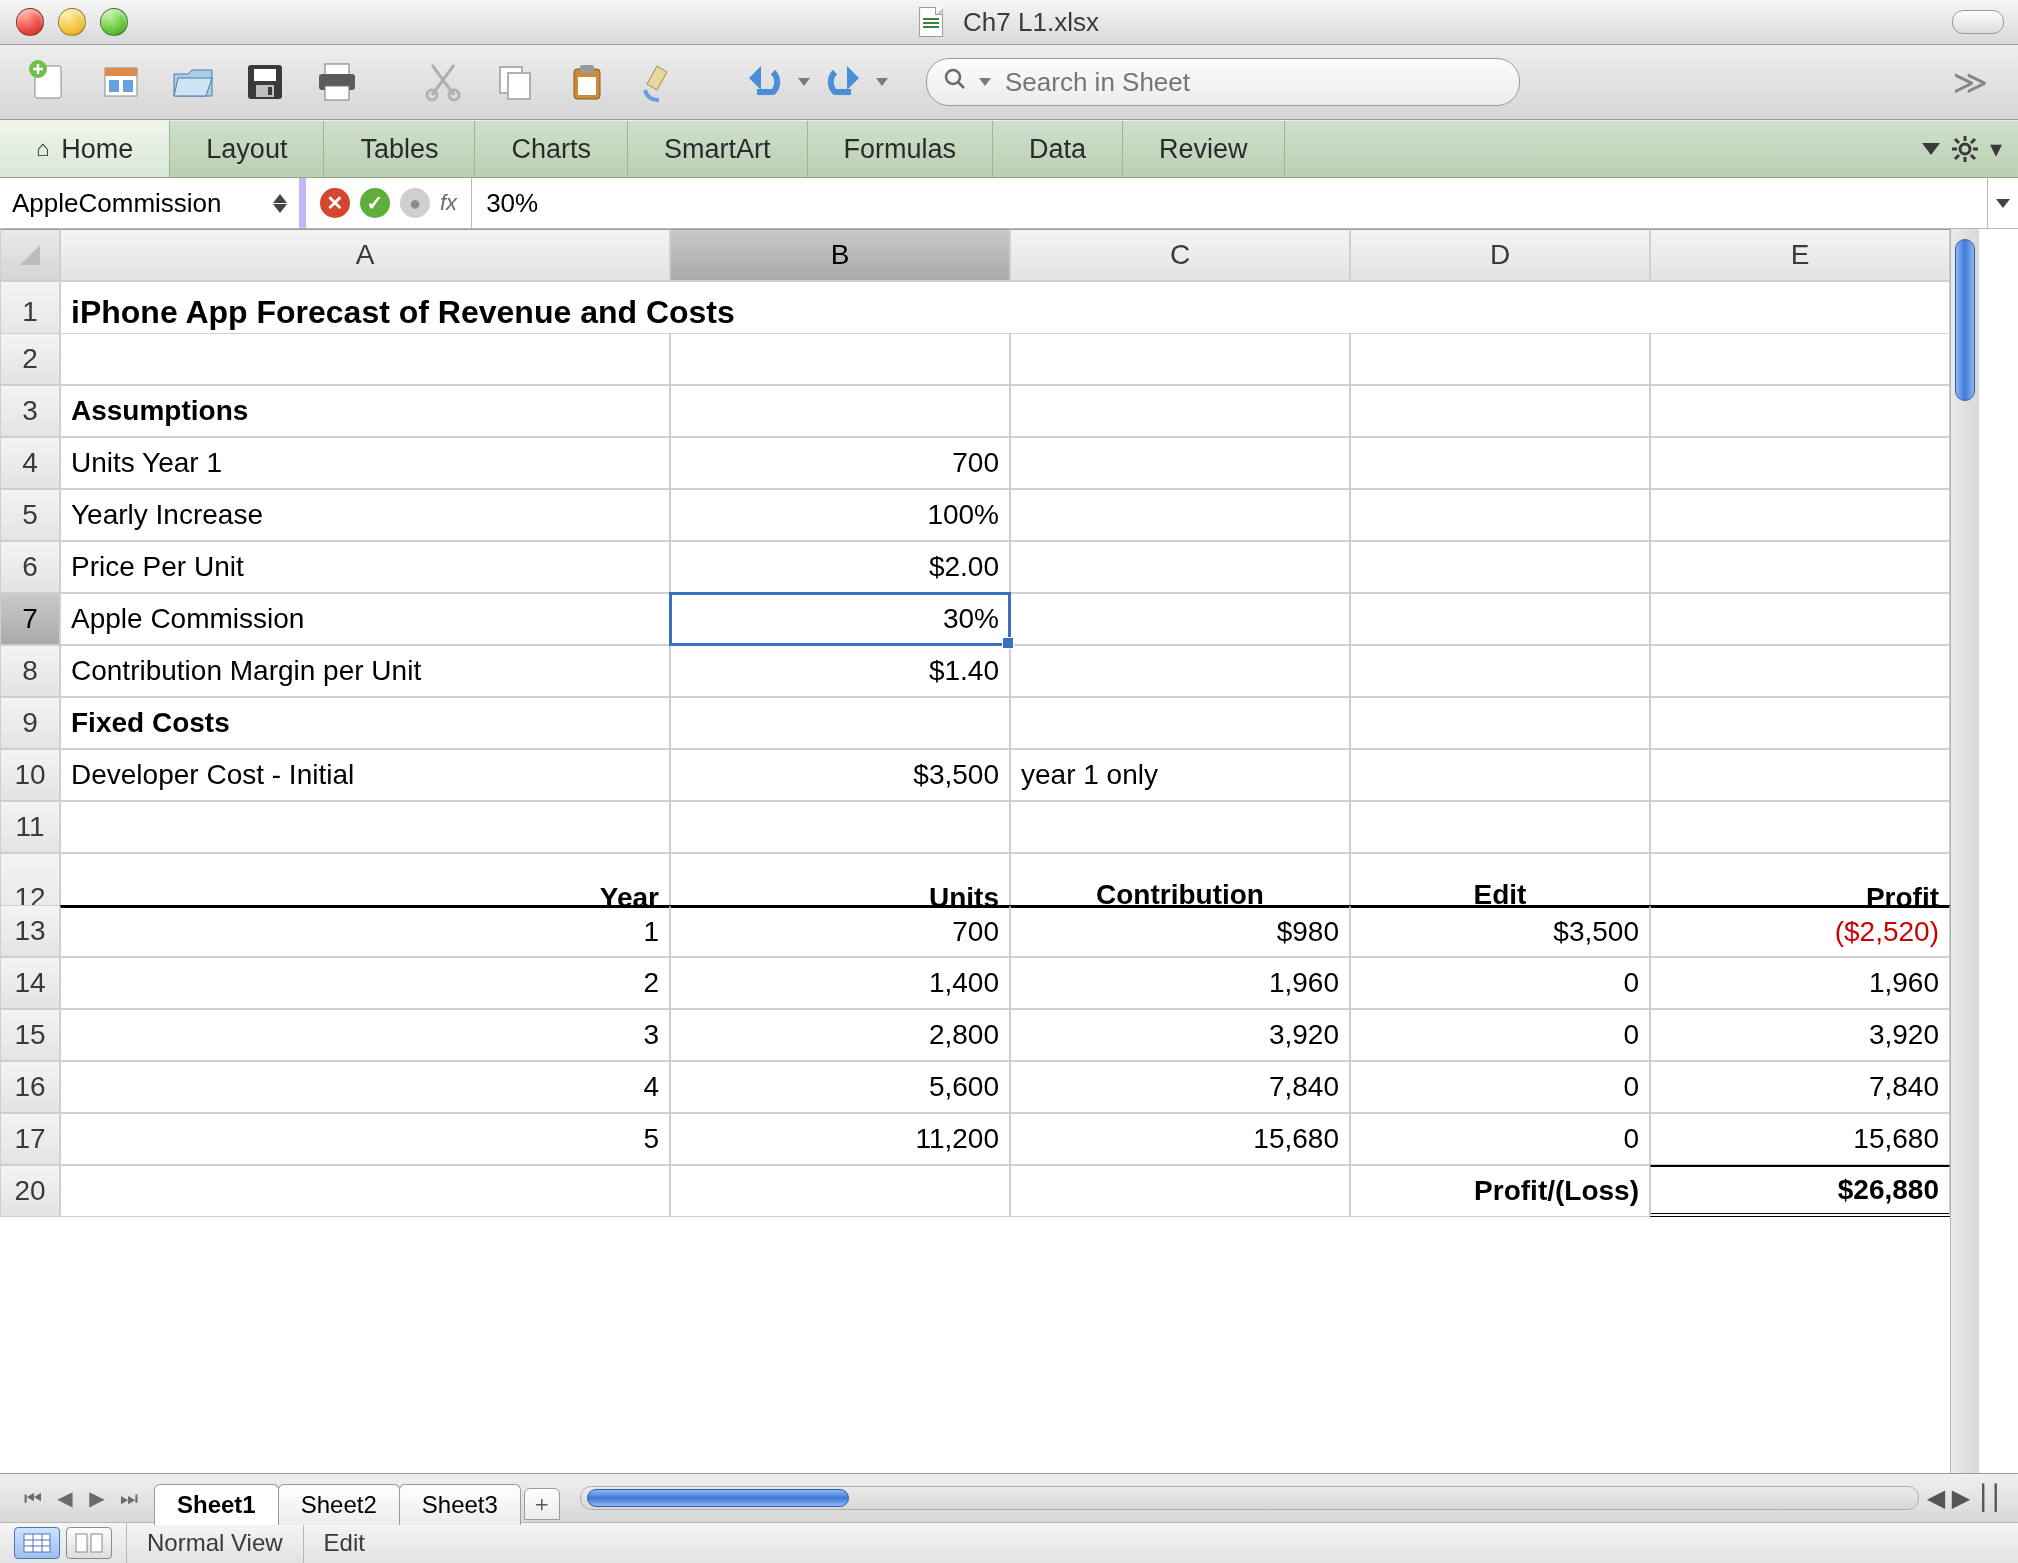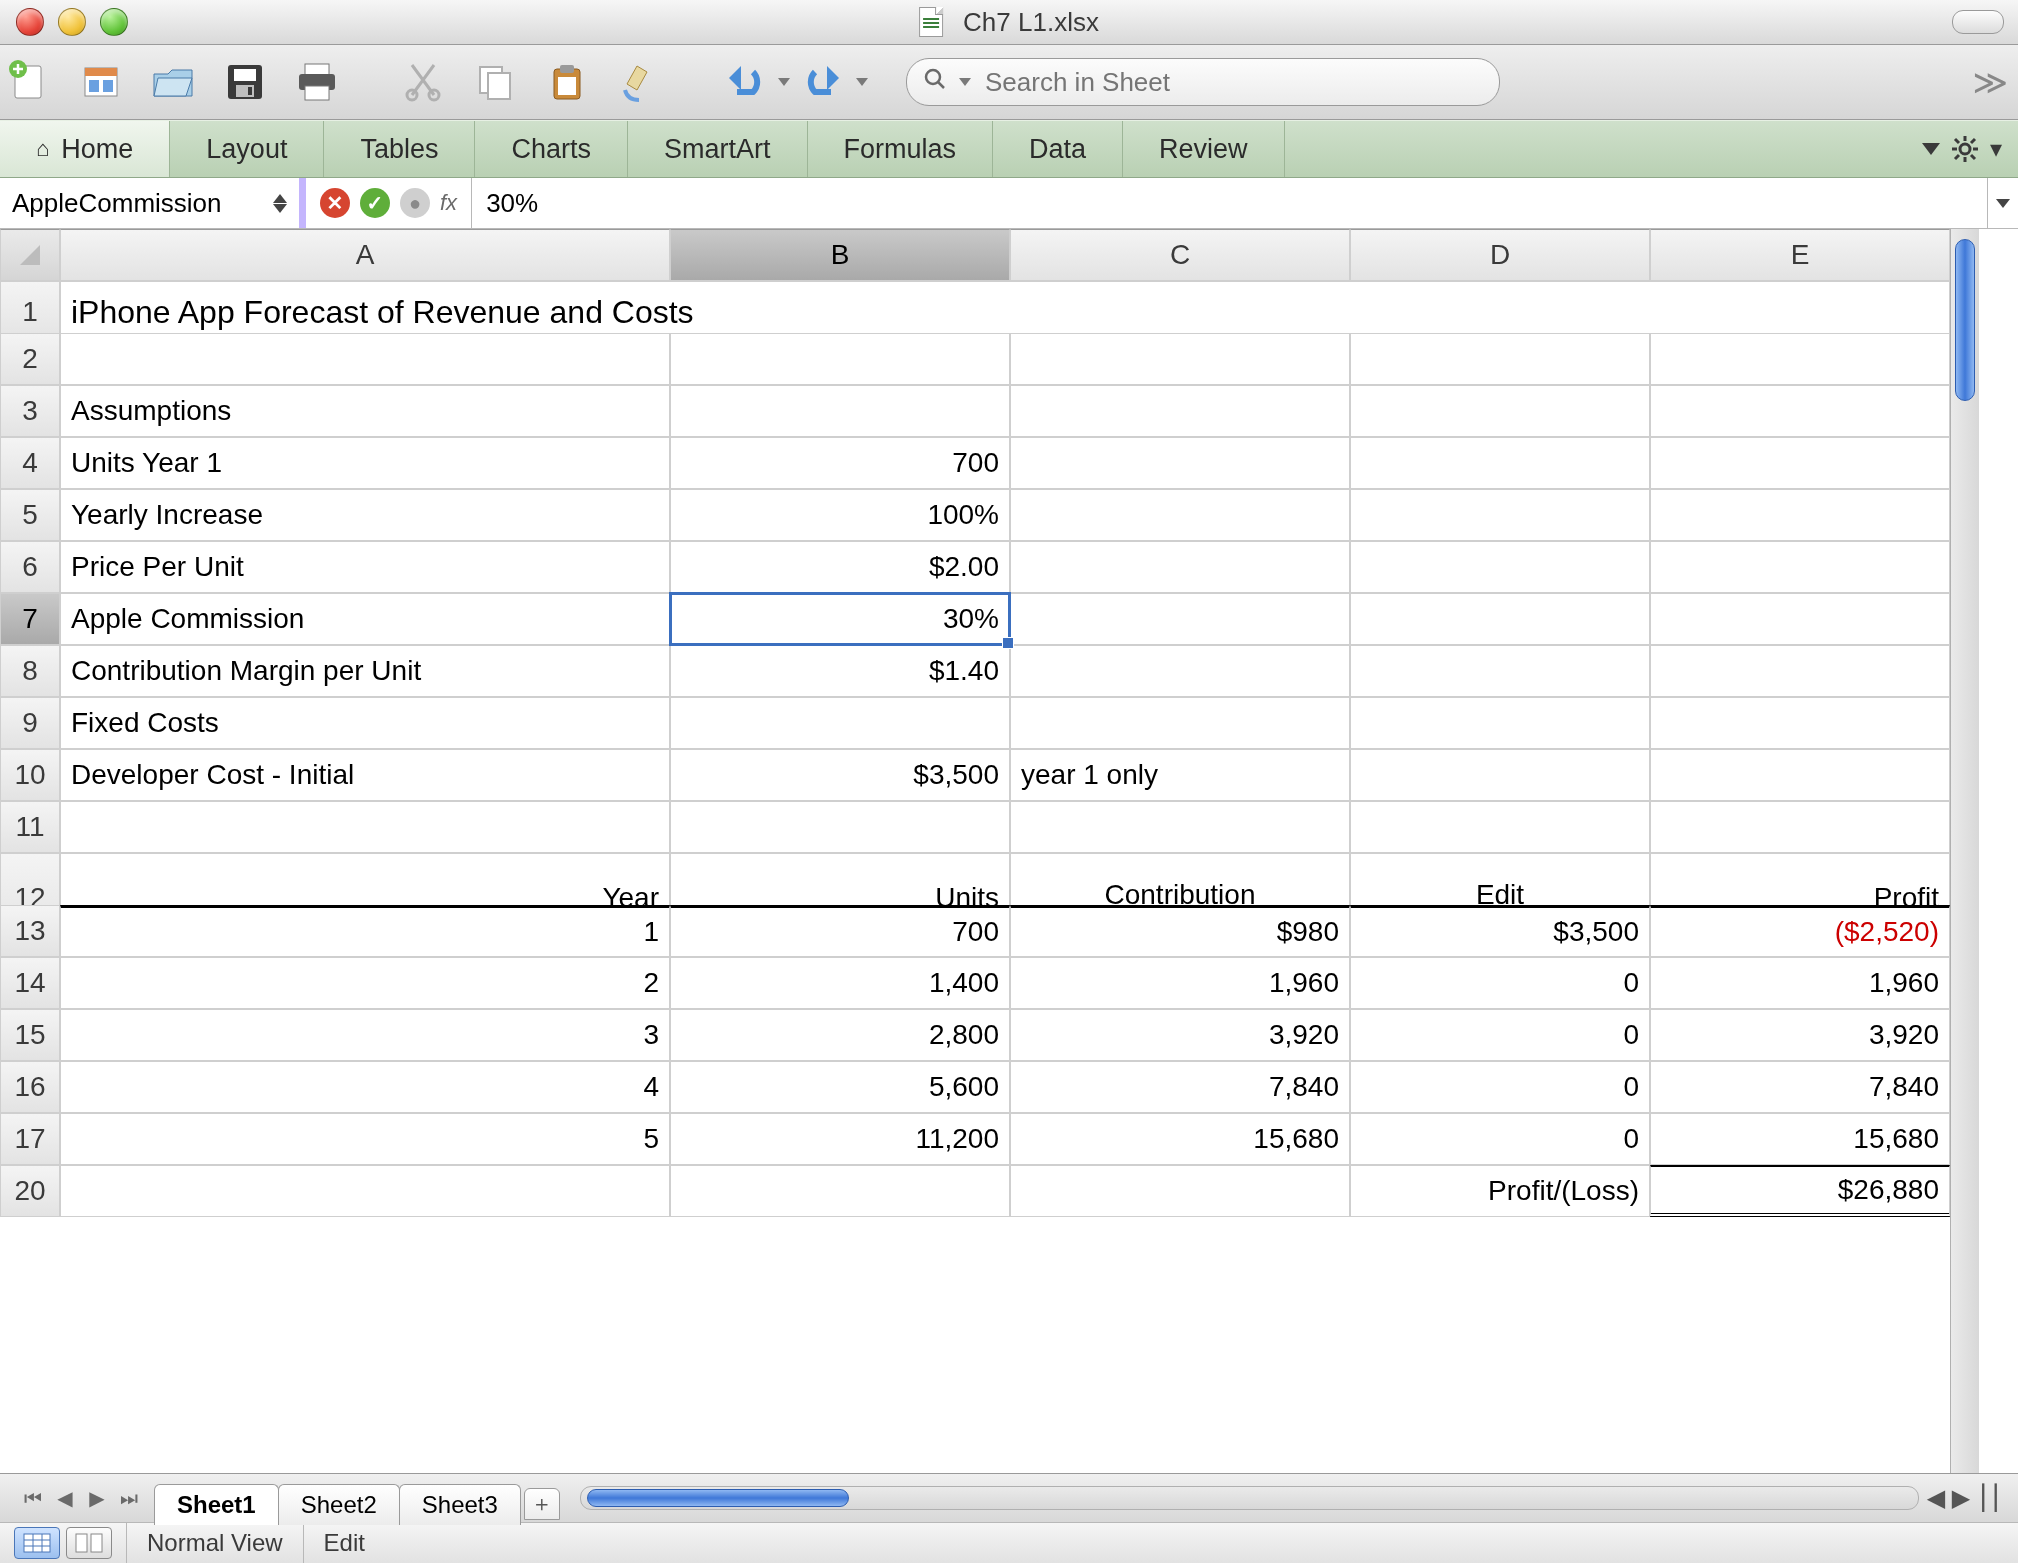--- a/index.html
+++ b/index.html
@@ -10,21 +10,21 @@
   .tl{width:26px;height:26px;border-radius:50%;border:1px solid rgba(0,0,0,.35);box-shadow:inset 0 4px 4px rgba(255,255,255,.5)}
   .red{background:radial-gradient(circle at 35% 30%,#ff9d90,#e6453a 60%,#b2261c)}
   .yellow{background:radial-gradient(circle at 35% 30%,#ffe9a0,#f0c23a 60%,#c49a18)}
   .green{background:radial-gradient(circle at 35% 30%,#b8f29a,#62c43a 60%,#3c8f1c)}
   .titlecenter{position:absolute;left:50%;transform:translateX(-50%);display:flex;align-items:center;gap:20px;font-size:26px;color:#3a3a3a}
   .docicon{width:22px;height:28px;background:#fff;border:1px solid #9a9a9a;position:relative}
   .docicon:before{content:"";position:absolute;right:-1px;top:-1px;width:7px;height:7px;background:linear-gradient(135deg,#fff 50%,#ccc 50%);border-left:1px solid #9a9a9a;border-bottom:1px solid #9a9a9a}
   .docicon:after{content:"";position:absolute;left:3px;right:3px;top:10px;height:10px;background:repeating-linear-gradient(#3b7f3b 0 2px,transparent 2px 4px)}
   .lozenge{margin-left:auto;margin-right:14px;width:50px;height:22px;border-radius:11px;background:linear-gradient(#fdfdfd,#dcdcdc);border:1px solid #9a9a9a}
   
-  .toolbar{height:74px;background:linear-gradient(#eeeeee,#d6d6d6);border-bottom:1px solid #9a9a9a;display:flex;align-items:center;padding:0 0;gap:14px}
+  .toolbar{height:74px;background:linear-gradient(#eeeeee,#d6d6d6);border-bottom:1px solid #9a9a9a;display:flex;align-items:center;padding:0 20px;gap:14px}
   .tbtn{width:58px;height:50px;display:flex;align-items:center;justify-content:center}
   .tbtn svg{display:block}
   .tspacer{width:20px}
   .undo-group{display:flex;align-items:center}
   .undo,.redo{display:flex;align-items:center}
   .dropcaret{width:0;height:0;border-left:6px solid transparent;border-right:6px solid transparent;border-top:8px solid #7a7a7a;margin:0 4px}
   .searchwrap{flex:1;display:flex;align-items:center;max-width:560px;height:46px;border:1px solid #9a9a9a;border-radius:23px;background:linear-gradient(#fcfcfc,#ececec);margin-left:20px;padding:0 16px;gap:8px}
   .searchwrap input{flex:1;border:none;background:transparent;font-size:26px;color:#9a9a9a;outline:none}
   .magni{color:#6a6a6a}
   .expandr{margin-left:auto;font-size:34px;color:#888;padding-right:10px}
@@ -52,21 +52,21 @@
   .fbar .farrow{width:30px;border-left:1px solid #b8b8b8;display:flex;align-items:center;justify-content:center}
   
   .gridwrap{flex:1;display:flex;overflow:hidden;background:#fff}
   .grid{display:grid;grid-template-columns:60px 610px 340px 340px 300px 300px;grid-auto-rows:52px;border-collapse:collapse}
   .hdr,.rowhdr,.cell{border:1px solid #cfcfcf;display:flex;align-items:center;padding:0 10px;font-size:28px;background:#fff}
   .hdr{background:linear-gradient(#f4f4f4,#e3e3e3);justify-content:center;color:#3a3a3a;font-weight:normal;border-top:1px solid #9a9a9a}
   .rowhdr{background:linear-gradient(#f4f4f4,#e3e3e3);justify-content:center;color:#3a3a3a}
   .hdr.sel,.rowhdr.sel{background:linear-gradient(#c9c9c9,#a9a9a9);color:#000}
   .hdr.corner{background:linear-gradient(#eaeaea,#d5d5d5)}
   .hdr.corner svg{display:block}
-  .cell.bold{font-weight:400}
+  .cell.bold{font-weight:700}
   .cell.right{justify-content:flex-end}
   .cell.neg{color:#cc0000}
   .cell.topline{border-top:3px solid #000}
   .cell.topthin{border-top:2px solid #000}
   .cell.dbl{border-bottom:4px double #000}
   .cell.active{outline:3px solid #3b6fbf;outline-offset:-2px;box-shadow:0 0 0 1px #3b6fbf inset;position:relative;z-index:2}
   .cell.active:after{content:"";position:absolute;right:-5px;bottom:-5px;width:10px;height:10px;background:#3b6fbf;border:1px solid #fff}
   .vscroll{width:28px;background:linear-gradient(90deg,#eaeaea,#d8d8d8);border-left:1px solid #b0b0b0;position:relative}
   .vthumb{position:absolute;left:4px;right:4px;top:10px;height:160px;border-radius:10px;background:linear-gradient(90deg,#8fb8f2,#3f78d8,#8fb8f2);border:1px solid #2d5db0}
   

